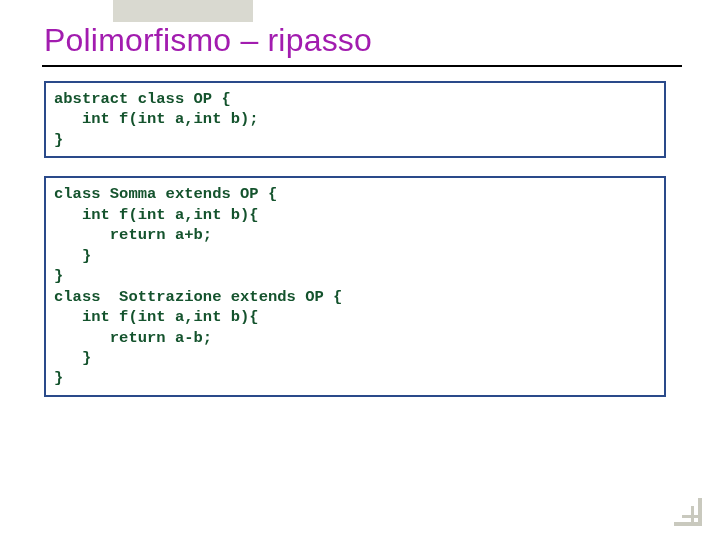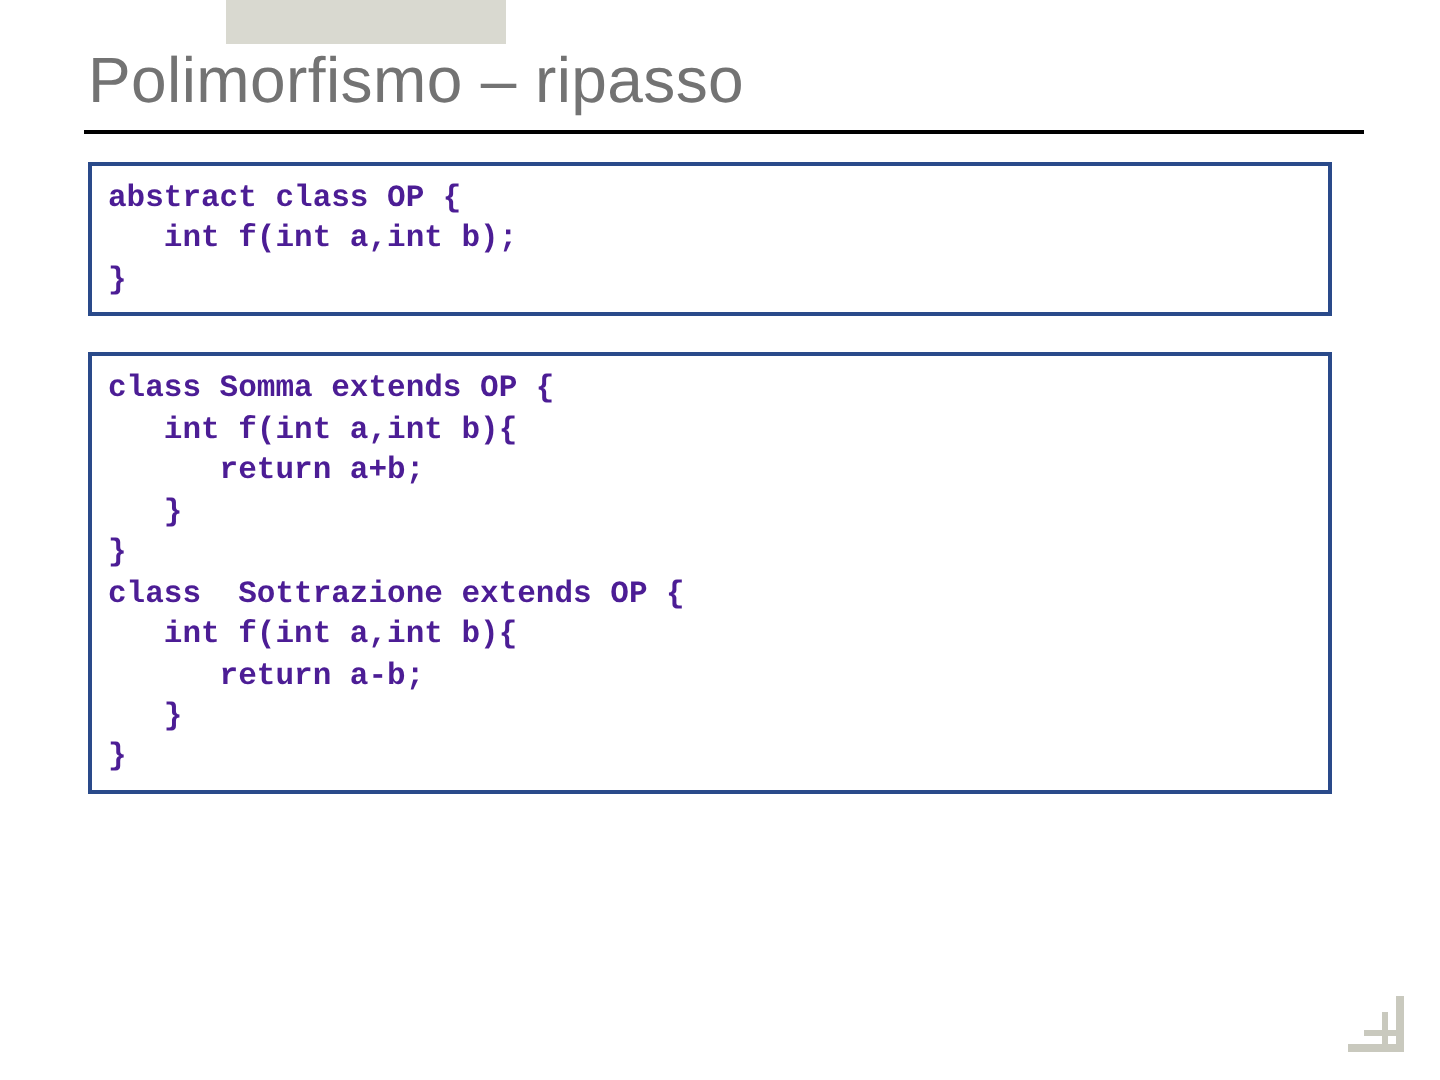--- a/index.html
+++ b/index.html
@@ -17,21 +17,21 @@
     width: 140px;
     height: 22px;
     background: #d9d9d0;
   }
   .slide {
     padding: 22px 44px 0 44px;
   }
   .title {
     font-size: 32px;
     font-weight: normal;
-    color: #737373;
+    color: #a21caf;
     margin-bottom: 6px;
     font-family: Arial, Helvetica, sans-serif;
     letter-spacing: 0.2px;
   }
   .title-underline {
     height: 2px;
     background: #000000;
     margin-bottom: 14px;
     margin-left: -2px;
     width: 640px;
@@ -39,21 +39,21 @@
   .code-box {
     border: 2px solid #2a4a8a;
     padding: 6px 6px 6px 8px;
     margin-bottom: 18px;
     width: 622px;
   }
   .code-box pre {
     font-family: 'Courier New', Courier, monospace;
     font-size: 15.5px;
     line-height: 1.32;
-    color: #4c1d95;
+    color: #14532d;
     white-space: pre;
     font-weight: bold;
   }
   .corner {
     position: absolute;
     right: 18px;
     bottom: 14px;
     width: 28px;
     height: 28px;
   }

